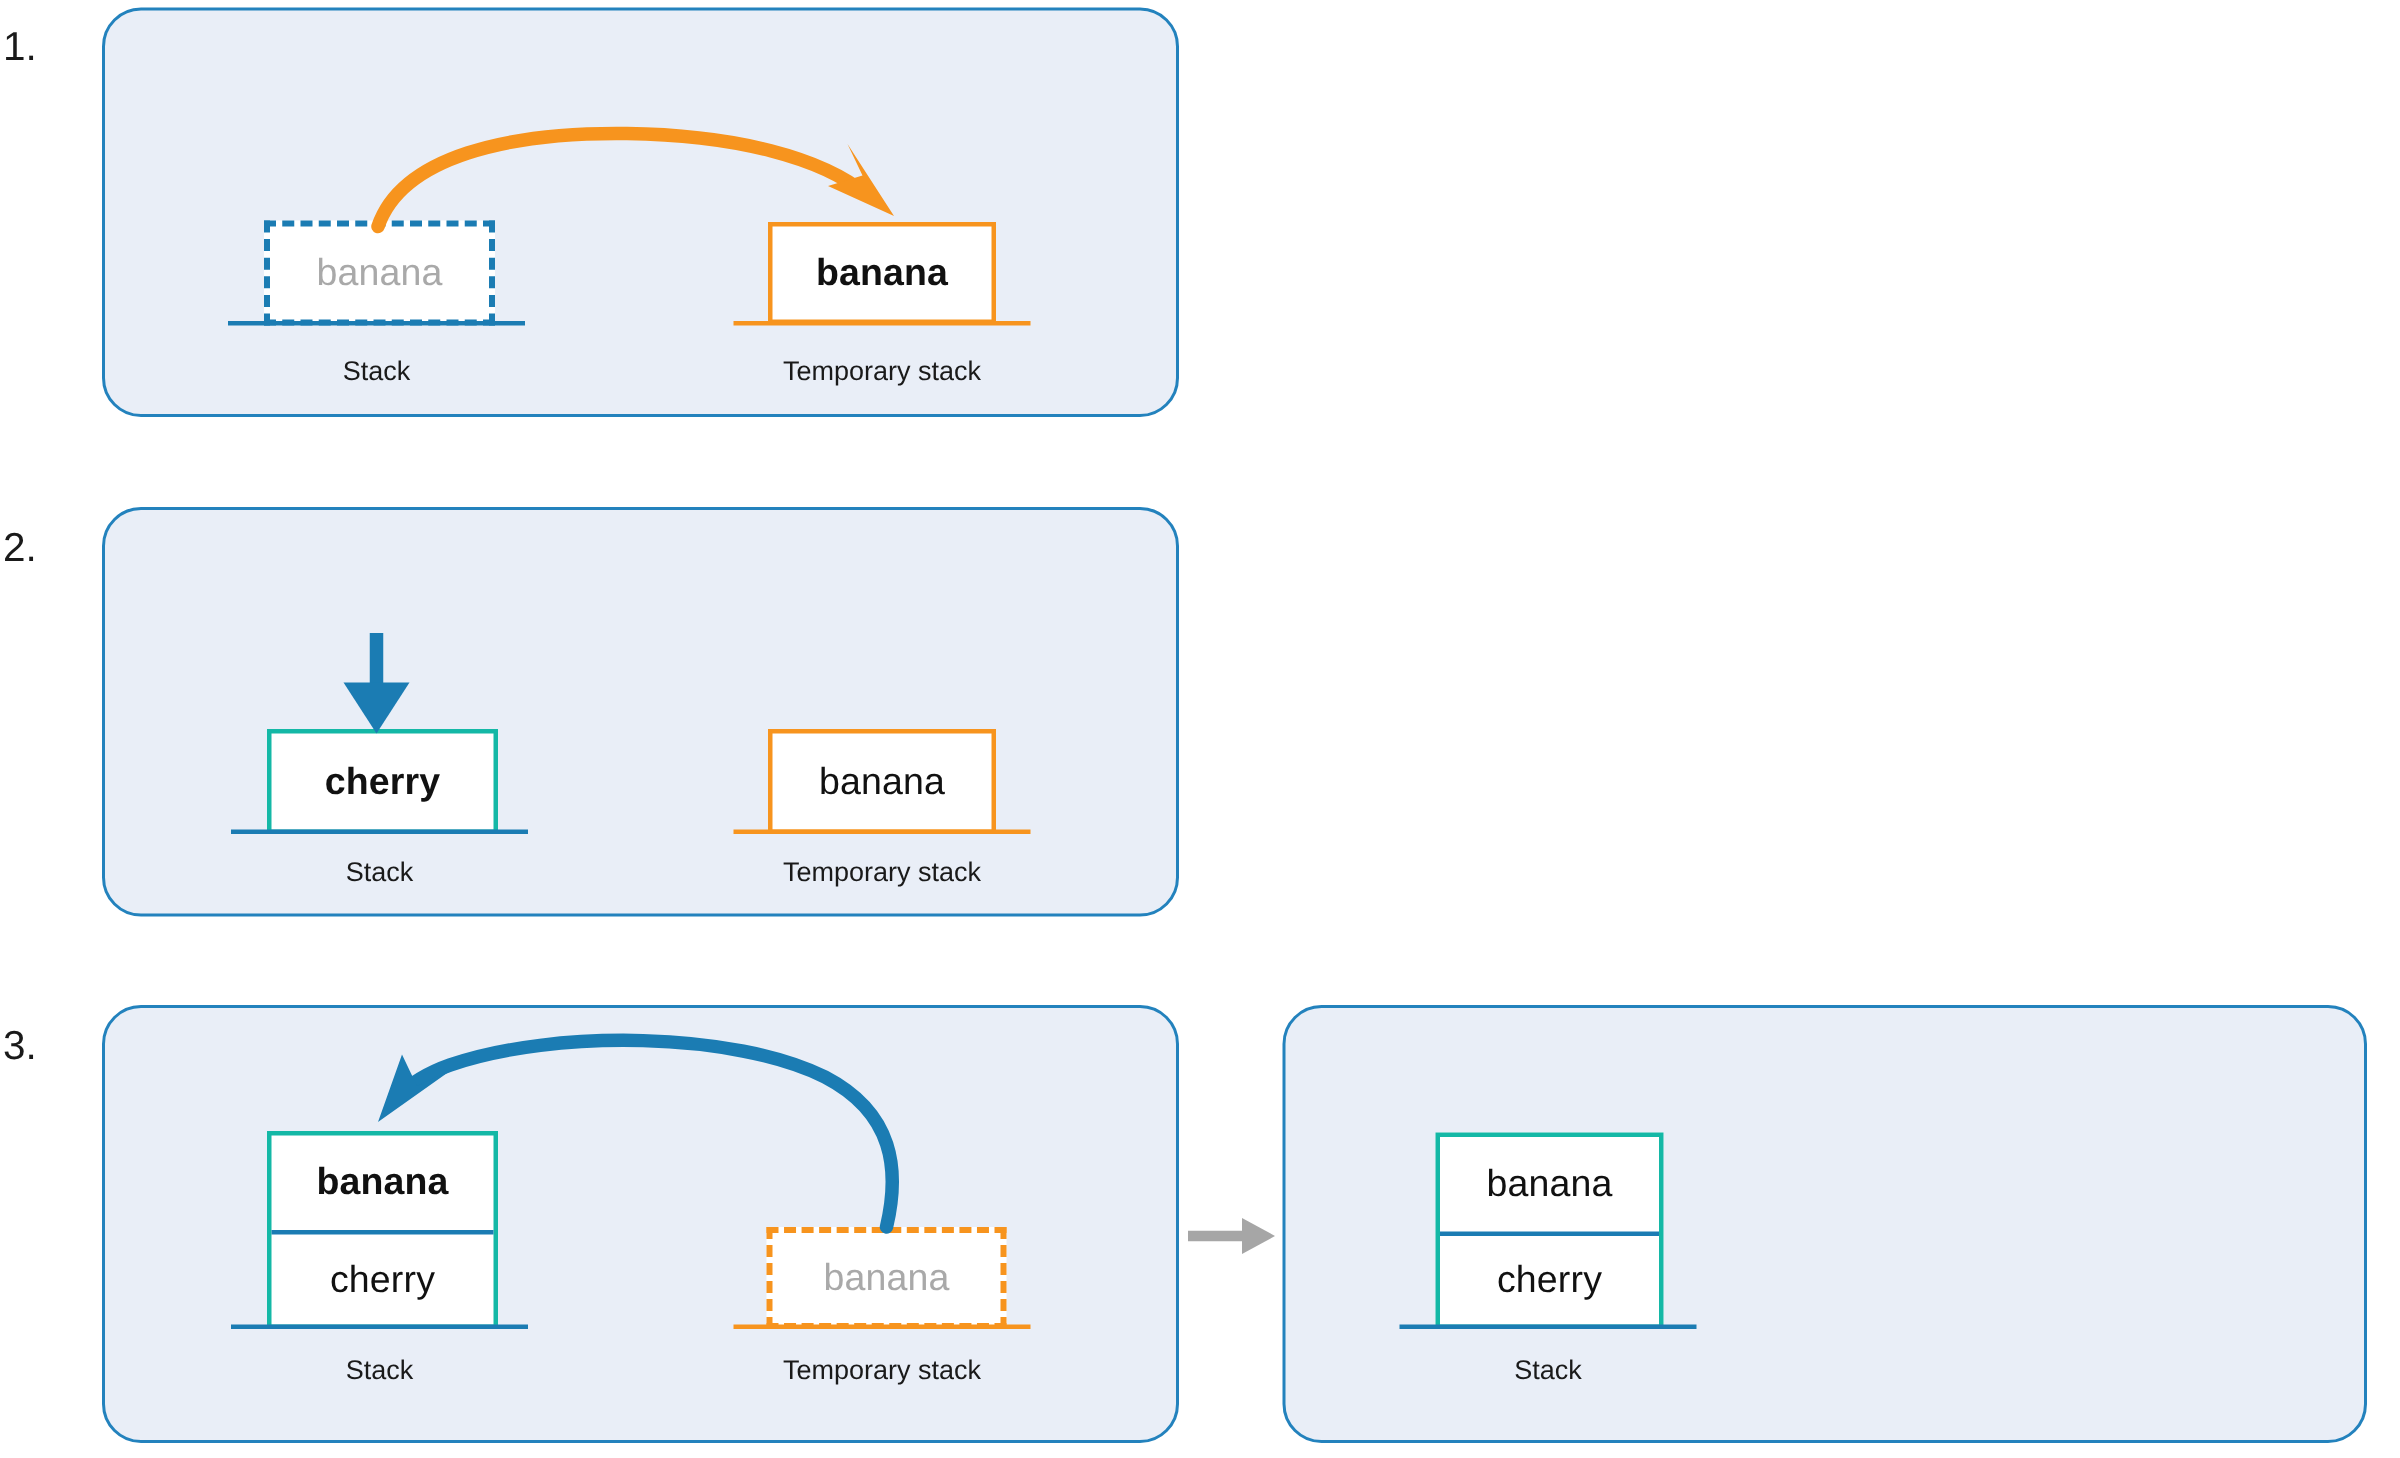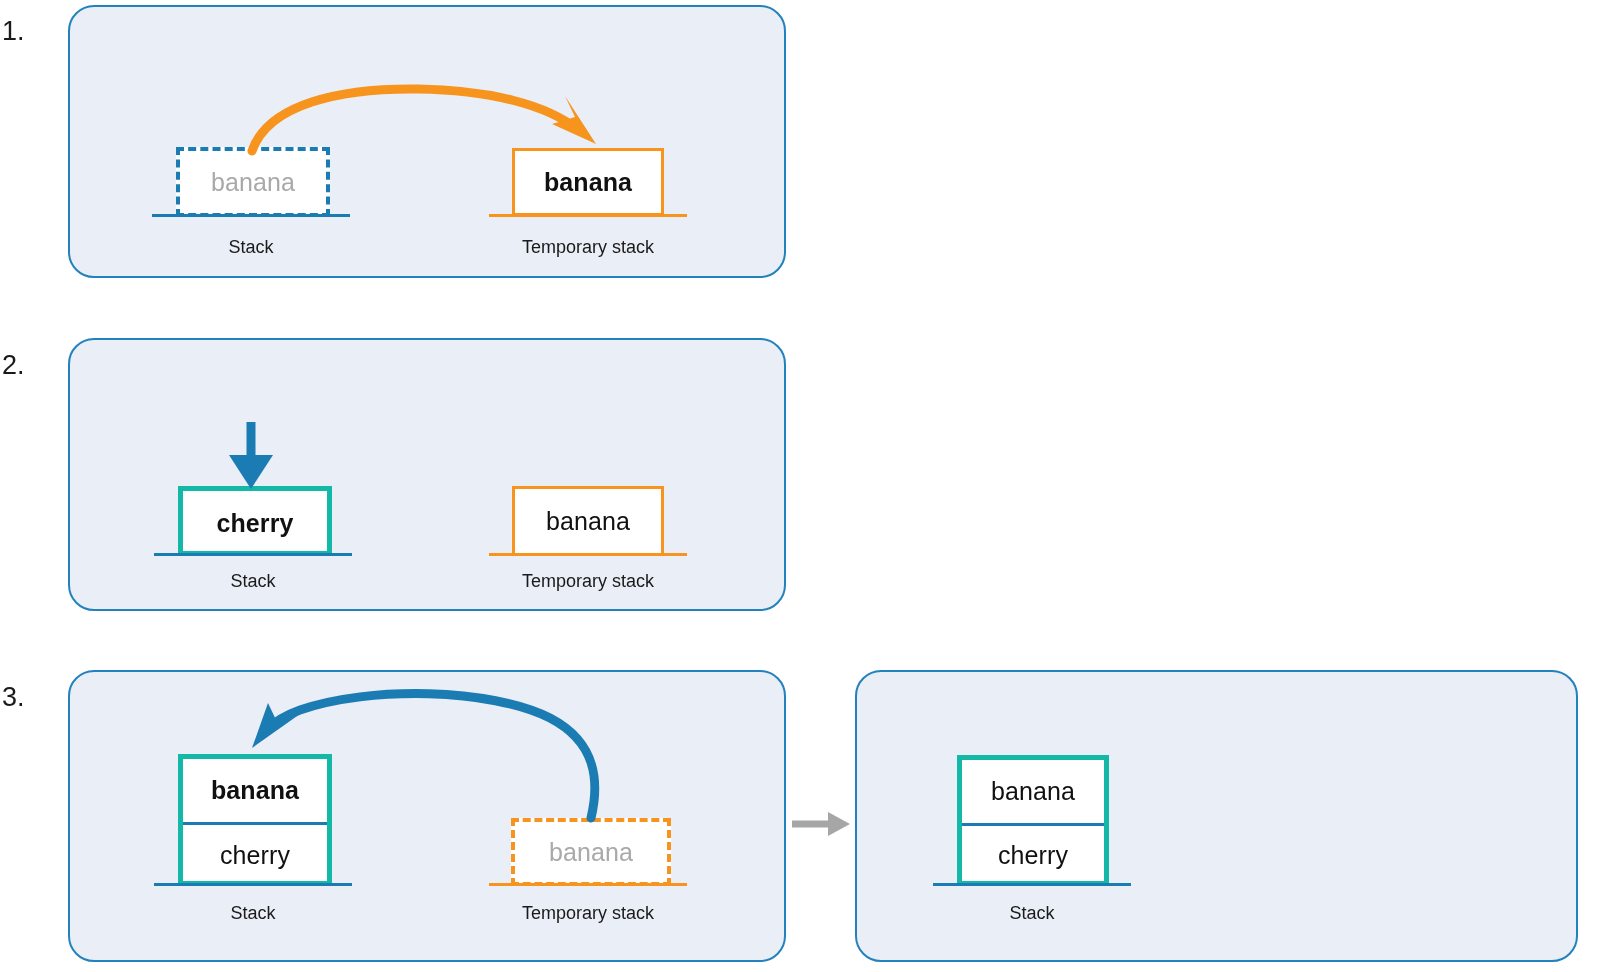--- a/index.html
+++ b/index.html
@@ -33,21 +33,21 @@
     border: 2px solid #2382bd;
     border-radius: 26px;
     box-sizing: border-box;
   }
   .stack-box {
     position: absolute;
     box-sizing: border-box;
     background: #ffffff;
     padding-left: 44px;
   }
-  .stack-box.blue   { border: 5px solid #14b8a6; }
+  .stack-box.blue   { border: 3px solid #14b8a6; }
   .stack-box.orange { border: 3px solid #f7941e; }
   .stack-box.blue-dashed   { border: 4px dashed #1b7cb3; background: #ffffff; }
   .stack-box.orange-dashed { border: 4px dashed #f7941e; background: #ffffff; }
   .stack-cell {
     position: absolute;
     left: 0;
     right: 0;
     display: flex;
     align-items: center;
     justify-content: center;

